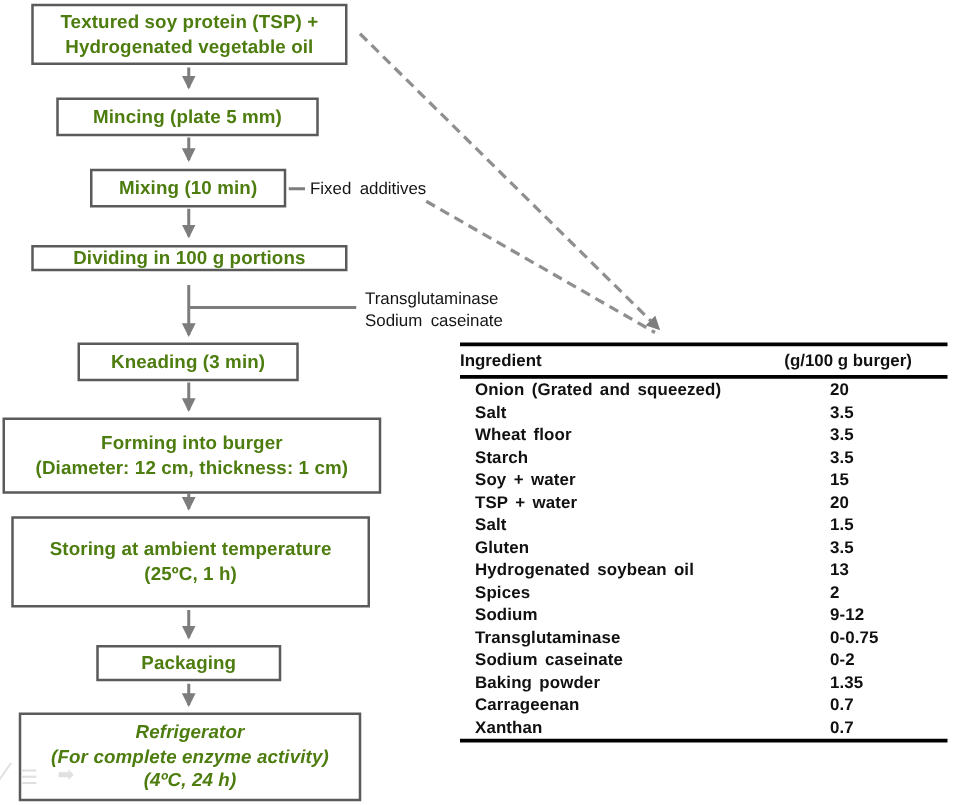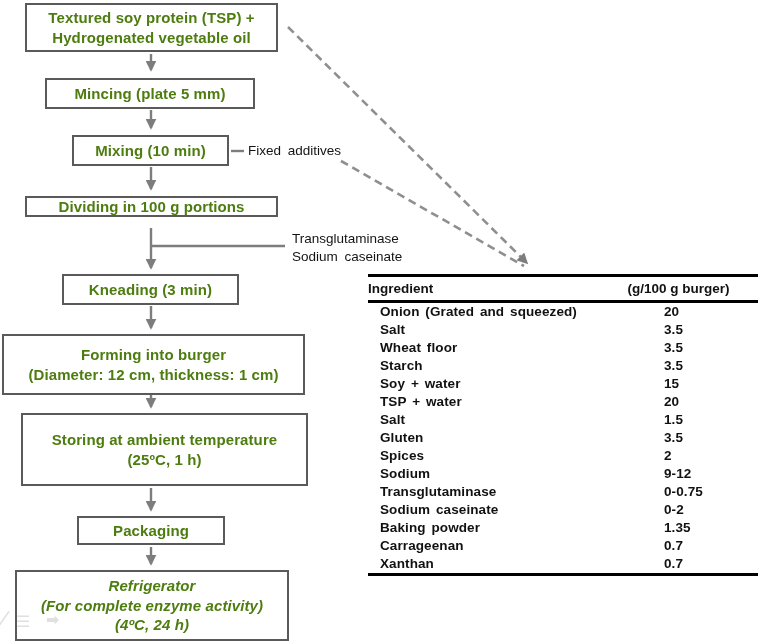--- a/index.html
+++ b/index.html
@@ -92,21 +92,21 @@
 
   <div class="flow-box" style="left:62px;top:274px;width:177px;height:31px;">
     <div class="ln">Kneading (3 min)</div>
   </div>
 
   <div class="flow-box" style="left:2px;top:334px;width:303px;height:61px;">
     <div class="ln">Forming into burger</div>
     <div class="ln">(Diameter: 12 cm, thickness: 1 cm)</div>
   </div>
 
-  <div class="flow-box" style="left:21px;top:413px;width:287px;height:73px;">
+  <div class="flow-box" style="left:9px;top:413px;width:287px;height:73px;">
     <div class="ln">Storing at ambient temperature</div>
     <div class="ln">(25ºC, 1 h)</div>
   </div>
 
   <div class="flow-box" style="left:77px;top:516px;width:148px;height:29px;text-align:right;">
     <div class="ln">Packaging</div>
   </div>
 
   <div class="flow-box" style="left:15px;top:570px;width:274px;height:71px;font-style:italic;">
     <div class="ln">Refrigerator</div>
@@ -151,20 +151,24 @@
       </div>
     <div class="ing-row">
         <span class="nm">Salt</span>
         <span class="amt">1.5</span>
       </div>
     <div class="ing-row">
         <span class="nm">Gluten</span>
         <span class="amt">3.5</span>
       </div>
     <div class="ing-row">
+        <span class="nm">Hydrogenated soybean oil</span>
+        <span class="amt">13</span>
+      </div>
+    <div class="ing-row">
         <span class="nm">Spices</span>
         <span class="amt">2</span>
       </div>
     <div class="ing-row">
         <span class="nm">Sodium</span>
         <span class="amt">9-12</span>
       </div>
     <div class="ing-row">
         <span class="nm">Transglutaminase</span>
         <span class="amt">0-0.75</span>

